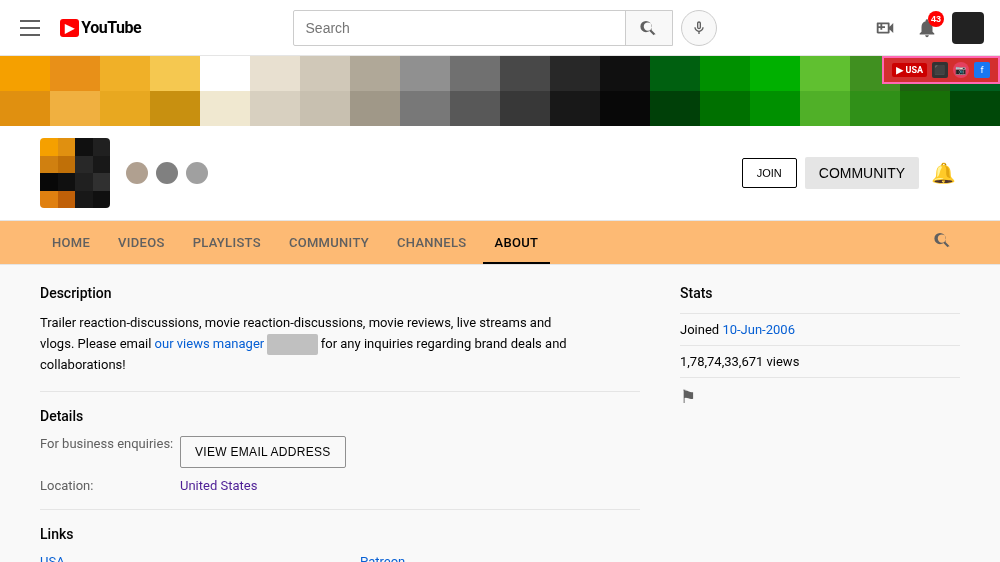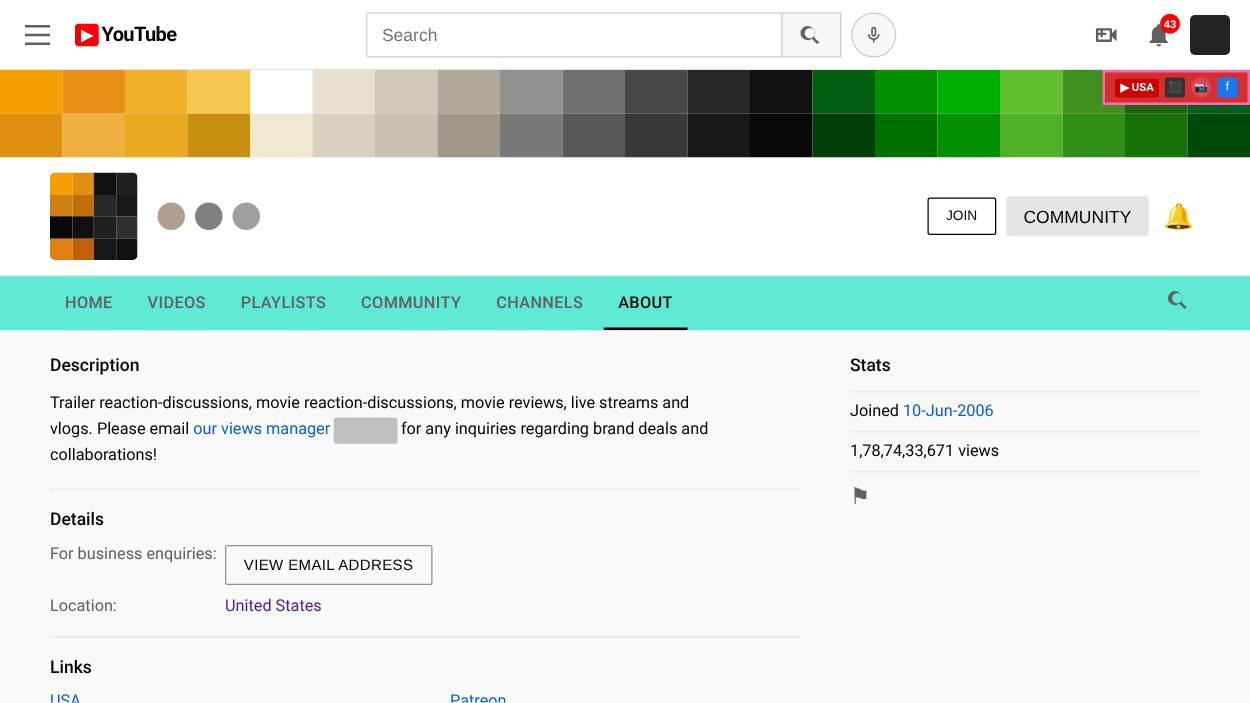--- a/index.html
+++ b/index.html
@@ -153,21 +153,21 @@
       font-size: 20px;
       color: #606060;
       cursor: pointer;
       background: none;
       border: none;
       padding: 4px;
     }
 
     
     .tab-nav {
-      background: #5eead4;
+      background: #fdba74;
       display: flex;
       align-items: center;
       padding: 0 40px;
       border-bottom: 1px solid #e5e5e5;
       gap: 4px;
     }
     .tab {
       padding: 14px 12px 12px;
       font-size: 13px;
       color: #606060;

